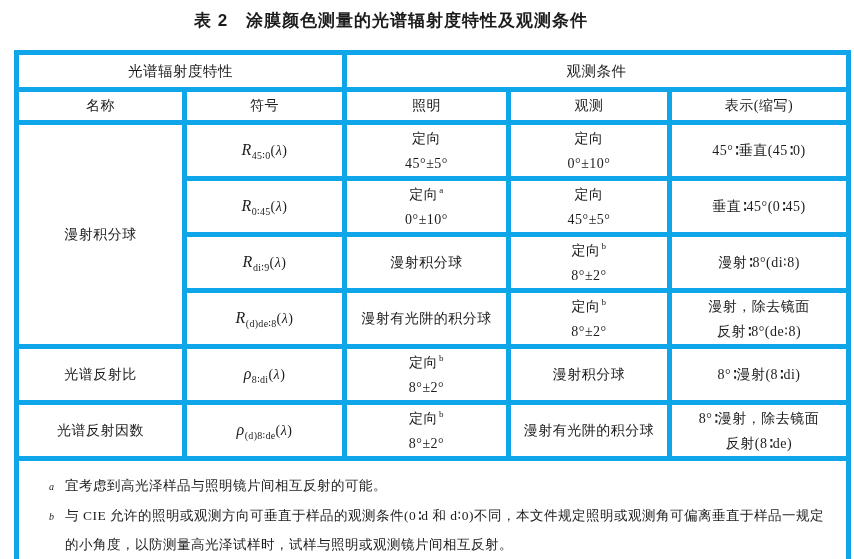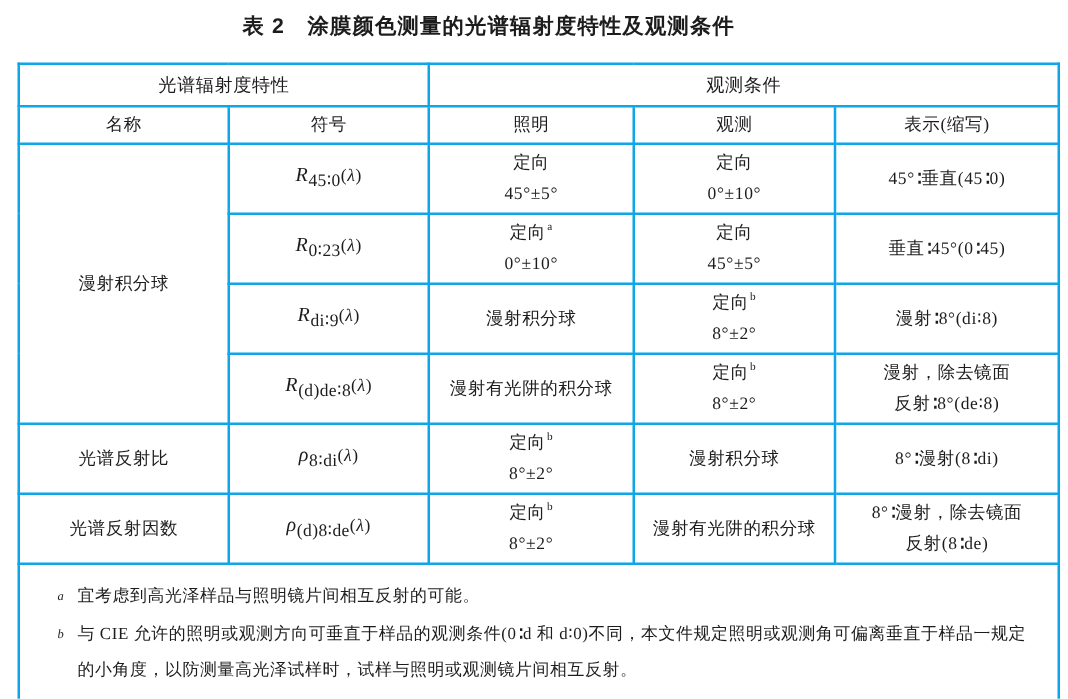--- a/index.html
+++ b/index.html
@@ -12,32 +12,32 @@
     position:absolute;top:9px;left:0;width:782px;text-align:center;
     font-family:"Liberation Sans","DejaVu Sans",sans-serif;
     font-weight:bold;font-size:17px;letter-spacing:1px;
   }
   table.spec{
     position:absolute;left:14px;top:50px;width:832px;
     border-collapse:collapse;table-layout:fixed;
     border:2px solid #2f2f2f;
   }
   .spec th,.spec td{
-    border:2px solid #0ea5e9;
+    border:5px solid #0ea5e9;
     text-align:center;vertical-align:middle;
     font-weight:normal;font-size:14px;padding:0;
     letter-spacing:0.5px;
   }
   tr.hr1 th{height:32px;font-size:14.5px;}
   tr.hr2 th{height:28px;}
   tbody tr.dr{height:56px;}
   .ln{line-height:25px;}
   sup.fn{font-size:9px;line-height:0;margin-left:1px;}
   .sym-base{font-style:italic;font-size:16px;}
-  .sym-sub{font-size:14px;letter-spacing:0.3px;}
+  .sym-sub{font-size:10px;letter-spacing:0.3px;}
   .sym-lam{font-style:italic;font-size:14px;}
   .sym-par{font-size:14px;}
   td.notes-cell{
     border-top:2px solid #2f2f2f;
     text-align:left;vertical-align:top;
     padding:9px 14px 10px 24px;font-size:13.5px;
   }
   .note{position:relative;padding-left:22px;line-height:29px;margin-top:1px;}
   .nmark{position:absolute;left:6px;top:1px;font-size:10px;font-style:italic;}
 </style>
@@ -80,21 +80,21 @@
       <td>
         <div class="ln">定向</div>
         <div class="ln">0°±10°</div>
       </td>
       <td>
         <div class="ln">45°∶垂直(45∶0)</div>
       </td>
     </tr>
     <tr class="dr">
       <td>
-        <span class="sym-base">R</span><sub class="sym-sub">0∶23</sub><span class="sym-par">(</span><span class="sym-lam">λ</span><span class="sym-par">)</span>
+        <span class="sym-base">R</span><sub class="sym-sub">0∶45</sub><span class="sym-par">(</span><span class="sym-lam">λ</span><span class="sym-par">)</span>
       </td>
       <td>
         <div class="ln"><span>定向</span><sup class="fn">a</sup></div>
         <div class="ln">0°±10°</div>
       </td>
       <td>
         <div class="ln">定向</div>
         <div class="ln">45°±5°</div>
       </td>
       <td>

